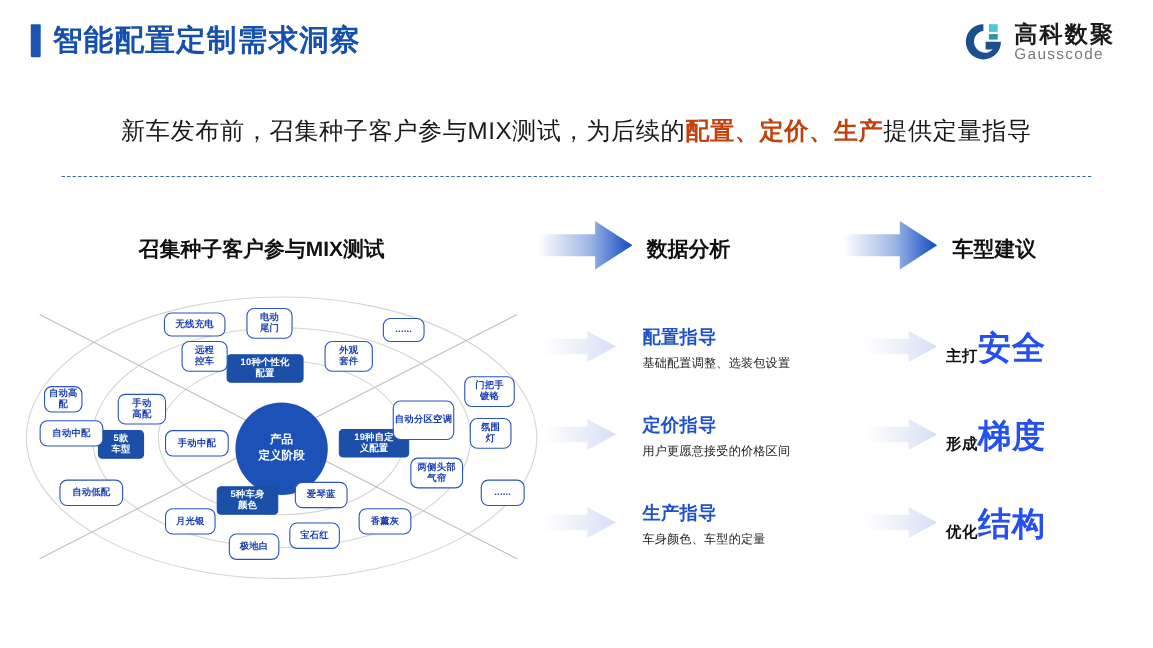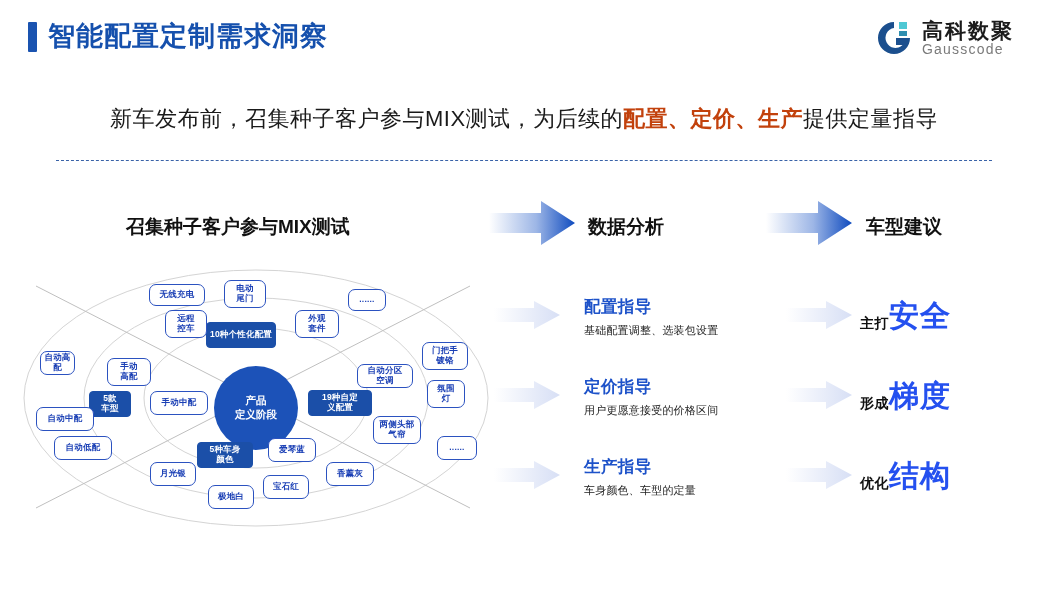--- a/index.html
+++ b/index.html
@@ -134,21 +134,21 @@
         <line x1="18" y1="28" x2="452" y2="250"></line>
         <line x1="452" y1="28" x2="18" y2="250"></line>
       </g>
     </svg>
 
     <div class="core" style="left:196px;top:108px;width:84px;height:84px;flex-direction:column;">
       <span>产品</span>
       <span>定义阶段</span>
     </div>
 
-    <div class="node chip" style="left:188px;top:64px;width:70px;height:26px;flex-direction:row;">
+    <div class="node chip" style="left:188px;top:64px;width:70px;height:26px;flex-direction:column;">
       <span>10种个性化</span>
       <span>配置</span>
     </div>
     <div class="node chip" style="left:290px;top:132px;width:64px;height:26px;flex-direction:column;">
       <span>19种自定</span>
       <span>义配置</span>
     </div>
     <div class="node chip" style="left:71px;top:133px;width:42px;height:26px;flex-direction:column;">
       <span>5款</span>
       <span>车型</span>
@@ -188,31 +188,31 @@
 
     <div class="node" style="left:22px;top:93px;width:35px;height:24px;">
       <span>自动高配</span>
       </div>
 
     <div class="node" style="left:89px;top:100px;width:44px;height:28px;flex-direction:column;">
       <span>手动</span>
       <span>高配</span>
       </div>
 
-    <div class="node" style="left:339px;top:106px;width:56px;height:24px;flex-direction:column;">
+    <div class="node" style="left:339px;top:106px;width:56px;height:36px;flex-direction:row;">
       <span>自动分区</span>
       <span>空调</span>
       </div>
 
     <div class="node" style="left:409px;top:122px;width:38px;height:28px;flex-direction:column;">
       <span>氛围</span>
       <span>灯</span>
       </div>
 
-    <div class="node" style="left:18px;top:149px;width:58px;height:24px;">
+    <div class="node" style="left:18px;top:124px;width:58px;height:24px;">
       <span>自动中配</span>
       </div>
 
     <div class="node" style="left:132px;top:133px;width:58px;height:24px;text-align:center;">
       <span>手动中配</span>
       </div>
 
     <div class="node" style="left:355px;top:158px;width:48px;height:28px;flex-direction:column;">
       <span>两侧头部</span>
       <span>气帘</span>

